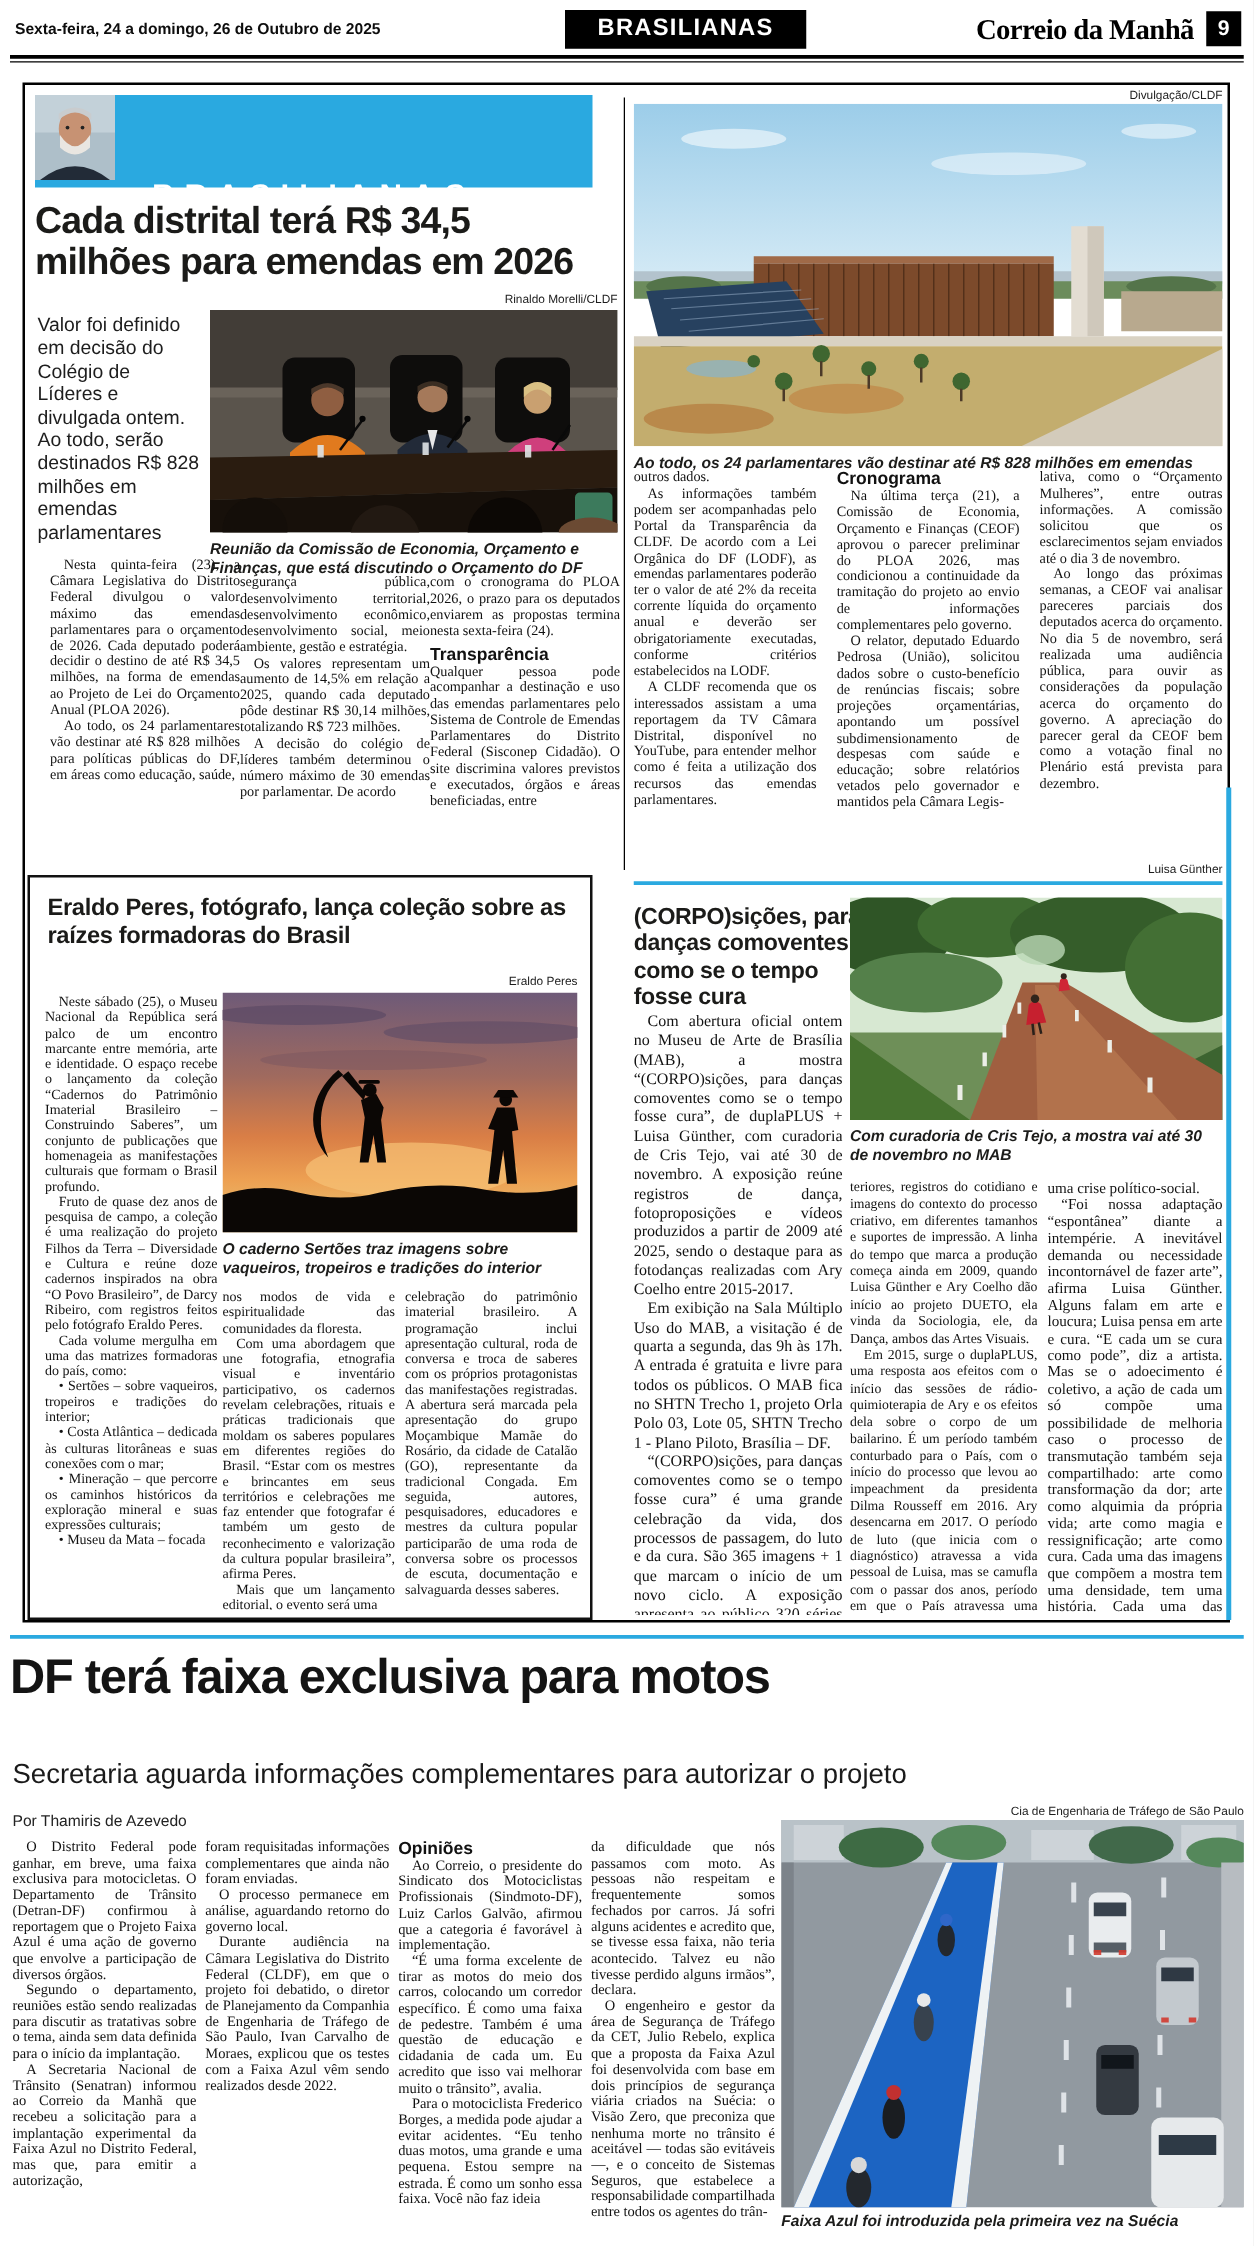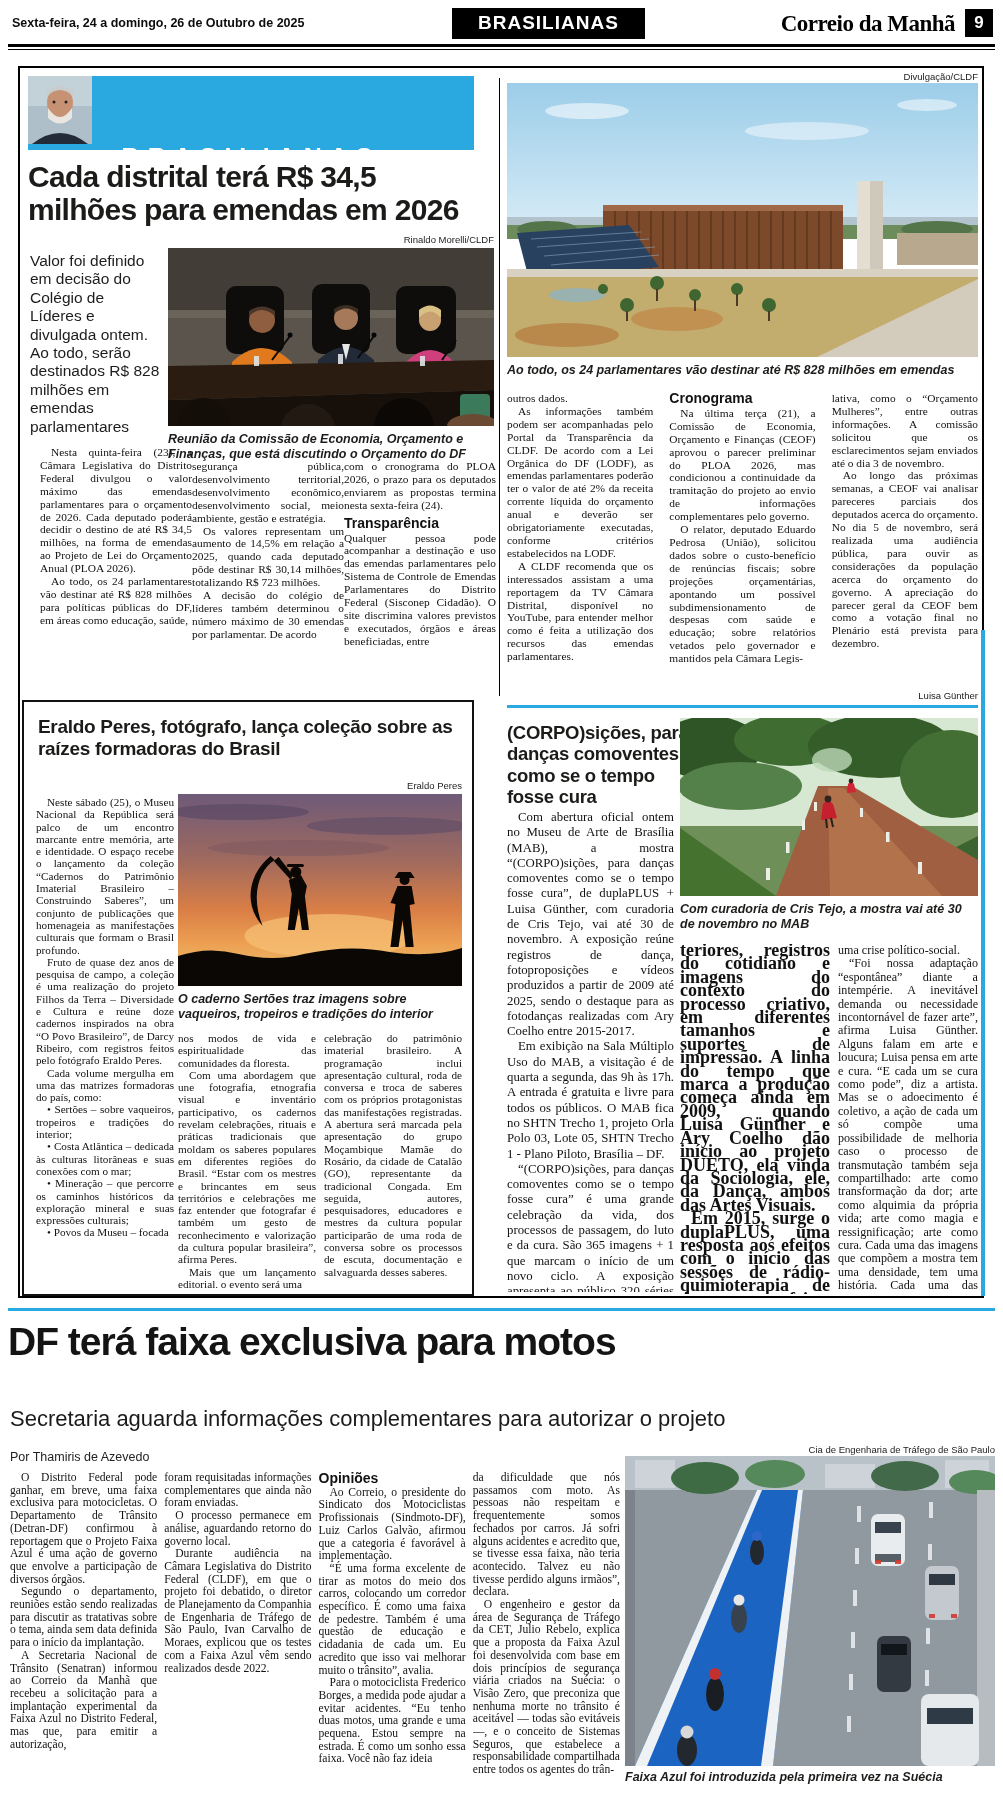--- a/index.html
+++ b/index.html
@@ -52,21 +52,21 @@
                       font-weight:500; color:#1d1d1d; }
   .em-photo-meeting { left:148px; top:180px; width:326px; height:178px; }
   .em-cap-meeting   { left:148px; top:364px; width:326px; }
   .em-leftcols      { left:8px; top:378px; width:468px; height:240px; display:flex; gap:0;justify-content:flex-end; }
   .em-leftcols .c   { width:152px; }
   .pad-top          { padding-top:14px; }
   .vdiv             { left:479px; top:10px; width:1px; height:618px; background:#000; }
   .em-credit1       { left:487px; top:3px; width:471px; }
   .em-photo-building{ left:487px; top:15px; width:471px; height:274px; }
   .em-cap-building  { left:487px; top:295px; width:471px; }
-  .em-rightcols     { left:487px; top:324px; width:471px; height:296px; display:flex; gap:16px; }
+  .em-rightcols     { left:487px; top:308px; width:471px; height:296px; display:flex; gap:16px; }
   .em-rightcols .c  { flex:1; }
 
   
   .eraldo   { left:2px; top:632px; width:452px; height:596px; border:2px solid #111; background:#fff;padding-left:40px; }
   .er-title { left:14px; top:14px; width:424px; font-size:19px; line-height:1.18; font-weight:700;
               letter-spacing:-0.3px; color:#1b1b19; }
   .er-credit{ left:14px; top:78px; width:424px; }
   .er-col1  { left:12px; top:94px; width:138px; height:486px; }
   .er-photo { left:154px; top:92px; width:284px; height:192px; }
   .er-cap   { left:154px; top:290px; width:284px; }
@@ -74,21 +74,21 @@
   .er-col3  { left:300px; top:330px; width:138px; height:256px; }
 
   
   .corpo-credit { left:487px; top:622px; width:471px; }
   .corpo-rule   { left:487px; top:637px; width:471px; height:3px; background:#2aa9e0; }
   .corpo-title  { left:487px; top:654px; width:188px; font-size:18.5px; line-height:1.16; font-weight:700;
                   letter-spacing:-0.3px; color:#1b1b19; }
   .corpo-photo  { left:660px; top:650px; width:298px; height:178px; }
   .corpo-cap    { left:660px; top:834px; width:298px; }
   .corpo-col1   { left:487px; top:742px; width:167px; height:482px; font-size:12.8px; line-height:15.3px; }
-  .corpo-col2   { left:660px; top:876px; width:150px; height:350px; font-size:18px; line-height:13.4px;font-weight:bold; }
+  .corpo-col2   { left:660px; top:876px; width:150px; height:350px; font-size:11px; line-height:13.4px; }
   .corpo-col3   { left:818px; top:876px; width:140px; height:350px; font-size:12.1px; line-height:13.4px; }
 
   
   .blue-rule  { position:absolute; left:8px; top:1308px; width:987px; height:3px; background:#2aa9e0; }
   .mt-headline{ position:absolute; left:8px; top:1320px; width:992px; font-size:39px; font-weight:700;
                 letter-spacing:-1px; color:#141414; }
   .mt-subhead { position:absolute; left:10px; top:1406px; width:820px; font-size:22px; font-weight:400; color:#1a1a1a; }
   .mt-credit  { position:absolute; left:500px; top:1444px; width:495px; }
   .mt-byline  { position:absolute; left:10px; top:1450px; font-size:12.5px; font-weight:500; color:#222; }
   .mt-cols    { position:absolute; left:10px; top:1472px; width:610px; height:322px; display:flex; gap:7px; }
@@ -278,21 +278,21 @@
     <div class="eraldo">
       <h2 class="er-title">Eraldo Peres, fotógrafo, lança coleção sobre as raízes formadoras do Brasil</h2>
       <div class="er-credit credit">Eraldo Peres</div>
       <div class="er-col1 serif s-xs">
         <p>Neste sábado (25), o Museu Nacional da República será palco de um encontro marcante entre memória, arte e identidade. O espaço recebe o lançamento da coleção “Cadernos do Patrimônio Imaterial Brasileiro – Construindo Saberes”, um conjunto de publicações que homenageia as manifestações culturais que formam o Brasil profundo.</p>
         <p>Fruto de quase dez anos de pesquisa de campo, a coleção é uma realização do projeto Filhos da Terra – Diversidade e Cultura e reúne doze cadernos inspirados na obra “O Povo Brasileiro”, de Darcy Ribeiro, com registros feitos pelo fotógrafo Eraldo Peres.</p>
         <p>Cada volume mergulha em uma das matrizes formadoras do país, como:</p>
         <p>• Sertões – sobre vaqueiros, tropeiros e tradições do interior;</p>
         <p>• Costa Atlântica – dedicada às culturas litorâneas e suas conexões com o mar;</p>
         <p>• Mineração – que percorre os caminhos históricos da exploração mineral e suas expressões culturais;</p>
-        <p>• Povos da Museu – focada</p>
+        <p>• Museu da Mata – focada</p>
       </div>
       <div class="er-photo photo">
         <svg viewBox="0 0 282 192" width="100%" height="100%" preserveAspectRatio="none">
           <defs>
               <linearGradient id="sun" x1="0" y1="0" x2="0" y2="1">
             <stop offset="0" stop-color="#6e5a78"></stop>
                 <stop offset=".35" stop-color="#a06a5e"></stop>
             <stop offset=".6" stop-color="#d97e46"></stop>
                 <stop offset=".78" stop-color="#eda052"></stop>
             <stop offset=".92" stop-color="#e9b96a"></stop>

